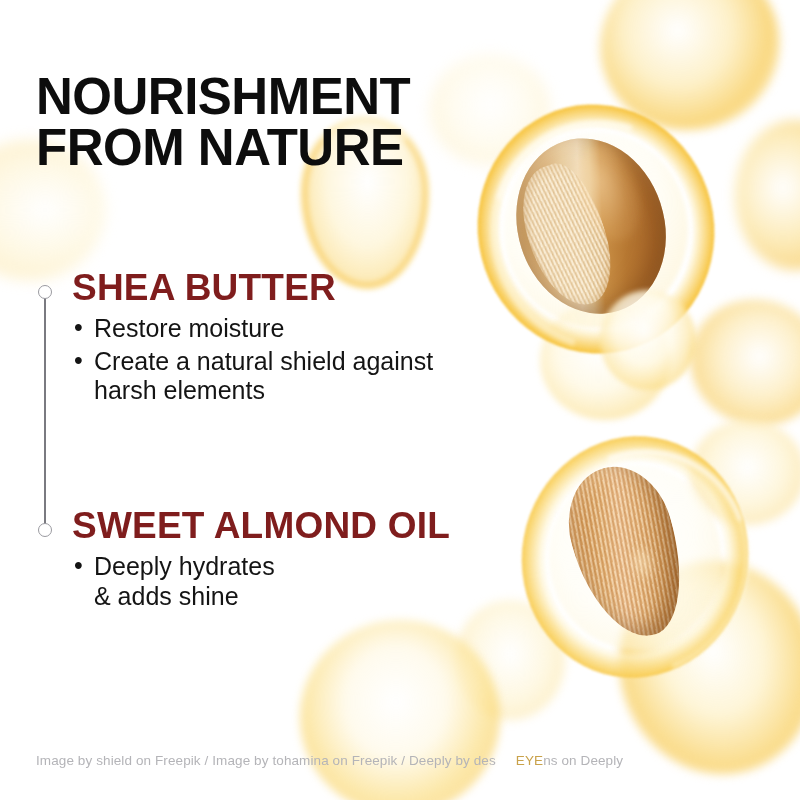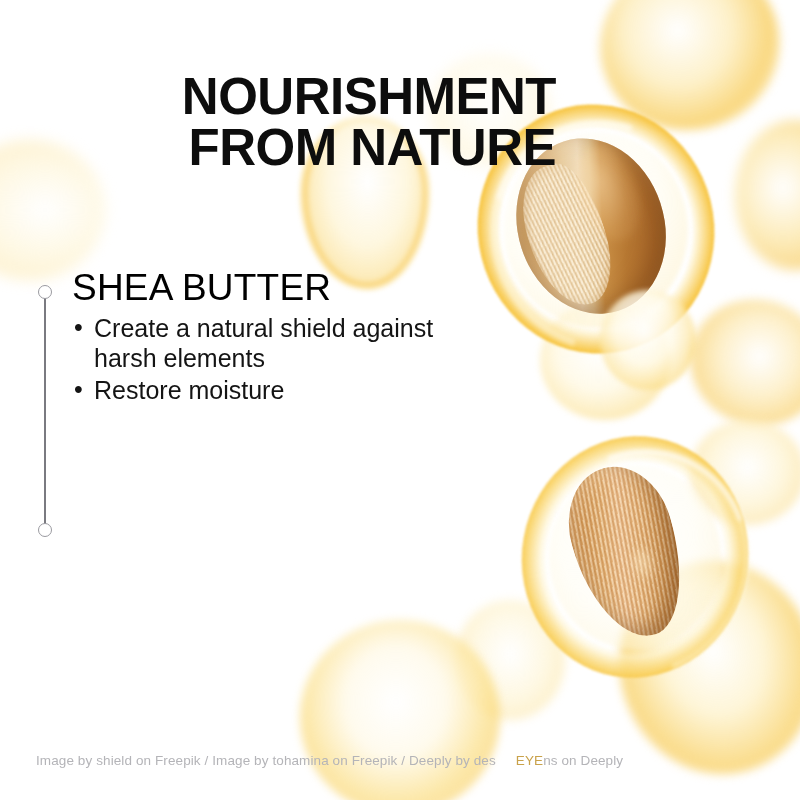--- a/index.html
+++ b/index.html
@@ -326,21 +326,20 @@
     position: absolute;
     left: 36px;
     top: 38px;
     width: 520px;
     font-size: 51px;
     line-height: 0.99;
     font-weight: 700;
     letter-spacing: -0.5px;
     color: #0d0d0d;
     white-space: pre-line;
-    text-align: right;
   }
 
   .timeline {
     position: absolute;
     left: 44px;
     top: 292px;
     width: 2px;
     height: 238px;
     background: #7a7a80;
   }
@@ -356,22 +355,22 @@
   }
   .tl-dot-1 { top: 285px; }
   .tl-dot-2 { top: 523px; }
 
   .section { position: absolute; left: 72px; }
   .sec-1 { top: 268px; }
   .sec-2 { top: 506px; }
 
   .sec-head {
     font-size: 37px;
-    font-weight: 400;
-    color: #000000;
+    font-weight: 700;
+    color: #7f1d1d;
     letter-spacing: 0.2px;
     line-height: 1.08;
     margin: 0 0 6px 0;
     white-space: nowrap;
   }
   .bullets { margin: 0; padding: 0; list-style: none; }
   .bullet {
     position: relative;
     font-size: 25px;
     line-height: 1.19;
@@ -447,25 +446,30 @@
     <h1 class="title">NOURISHMENT
 FROM NATURE</h1>
 
     <div class="timeline"></div>
     <div class="tl-dot tl-dot-1"></div>
     <div class="tl-dot tl-dot-2"></div>
 
     <div class="section sec-1">
       <h2 class="sec-head">SHEA BUTTER</h2>
       <ul class="bullets">
+        <li class="bullet">Restore moisture</li>
         <li class="bullet">Create a natural shield against
 harsh elements</li>
-        <li class="bullet">Restore moisture</li>
       </ul>
     </div>
 
     <div class="section sec-2">
+      <h2 class="sec-head">SWEET ALMOND OIL</h2>
+      <ul class="bullets">
+        <li class="bullet">Deeply hydrates
+&amp; adds shine</li>
+      </ul>
     </div>
 
     <div class="credits"><span>Image by shield on Freepik</span><span> / </span><span>Image by tohamina on Freepik</span><span> / </span><span>Deeply by des</span><span class="hl">EYE</span><span>ns on Deeply</span></div>
 
   </div>
 </div>
 
 </body></html>

